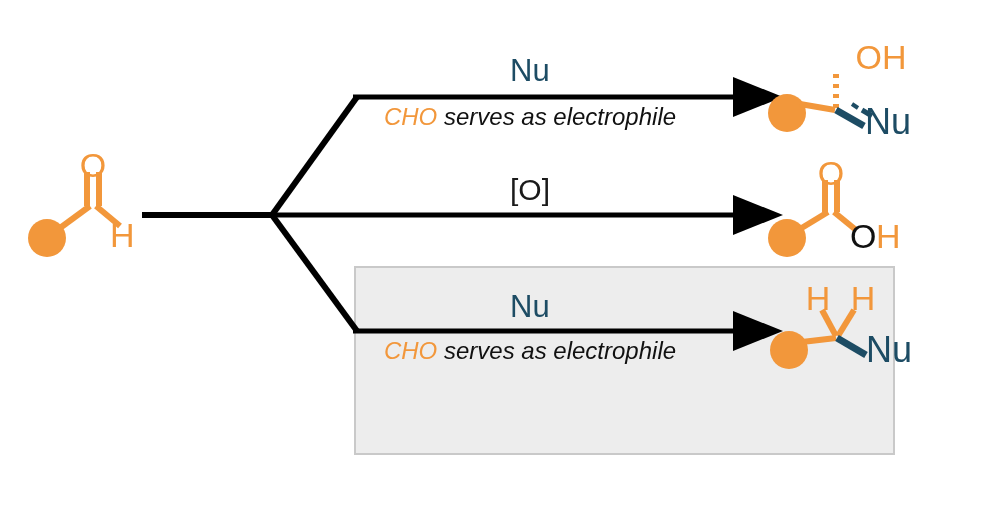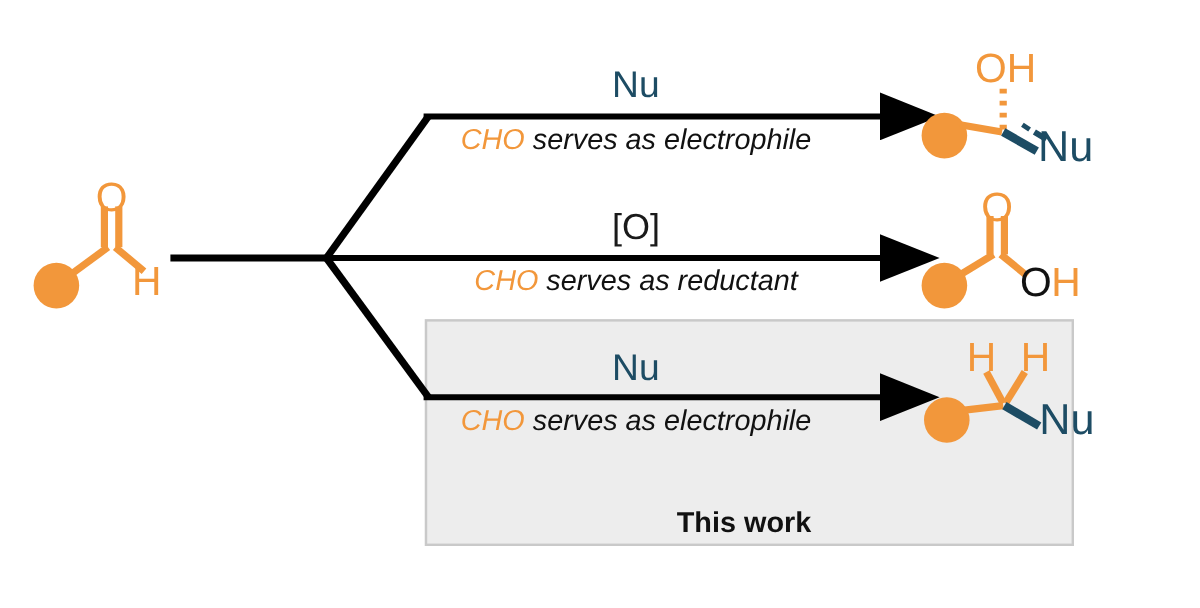--- a/index.html
+++ b/index.html
@@ -144,38 +144,34 @@
 
   <span class="atom atom-o center" style="left:93px; top:148px;">O</span>
   <span class="atom atom-h" style="left:110px; top:218px;">H</span>
 
   <span class="lbl nu-label center" style="left:530px; top:55px;">Nu</span>
 
   <div class="lbl cap center" style="left:530px; top:105px;">
     <span class="cho">CHO</span><span> serves as electrophile</span>
   </div>
 
-  <span class="atom atom-oh-orange center" style="left:838px; top:40px;">OH</span>
+  <span class="atom atom-oh-orange center" style="left:881px; top:40px;">OH</span>
   <span class="atom atom-nu" style="left:865px; top:104px; font-size:36px;">Nu</span>
 
   <span class="lbl ox-label center" style="left:530px; top:175px;">[O]</span>
 
-  <div class="lbl cap center" style="left:530px; top:223px;">
-    <span class="cho">CHO</span><span> serves as reductant</span>
-  </div>
 
   <span class="atom atom-o center" style="left:831px; top:156px;">O</span>
   <span class="atom atom-o-black" style="left:850px; top:219px;">O</span>
   <span class="atom atom-h" style="left:876px; top:219px;">H</span>
 
   <span class="lbl nu-label center" style="left:530px; top:291px;">Nu</span>
 
   <div class="lbl cap center" style="left:530px; top:339px; text-align:center;">
     <span class="cho">CHO</span><span> serves as electrophile</span>
   </div>
 
-  <div class="lbl thiswork center" style="left:620px; top:424px;">This work</div>
 
   <span class="atom atom-h center" style="left:818px; top:281px;">H</span>
   <span class="atom atom-h center" style="left:863px; top:281px;">H</span>
   <span class="atom atom-nu" style="left:866px; top:332px; font-size:36px;">Nu</span>
 
 </div>
 
 </body></html>

